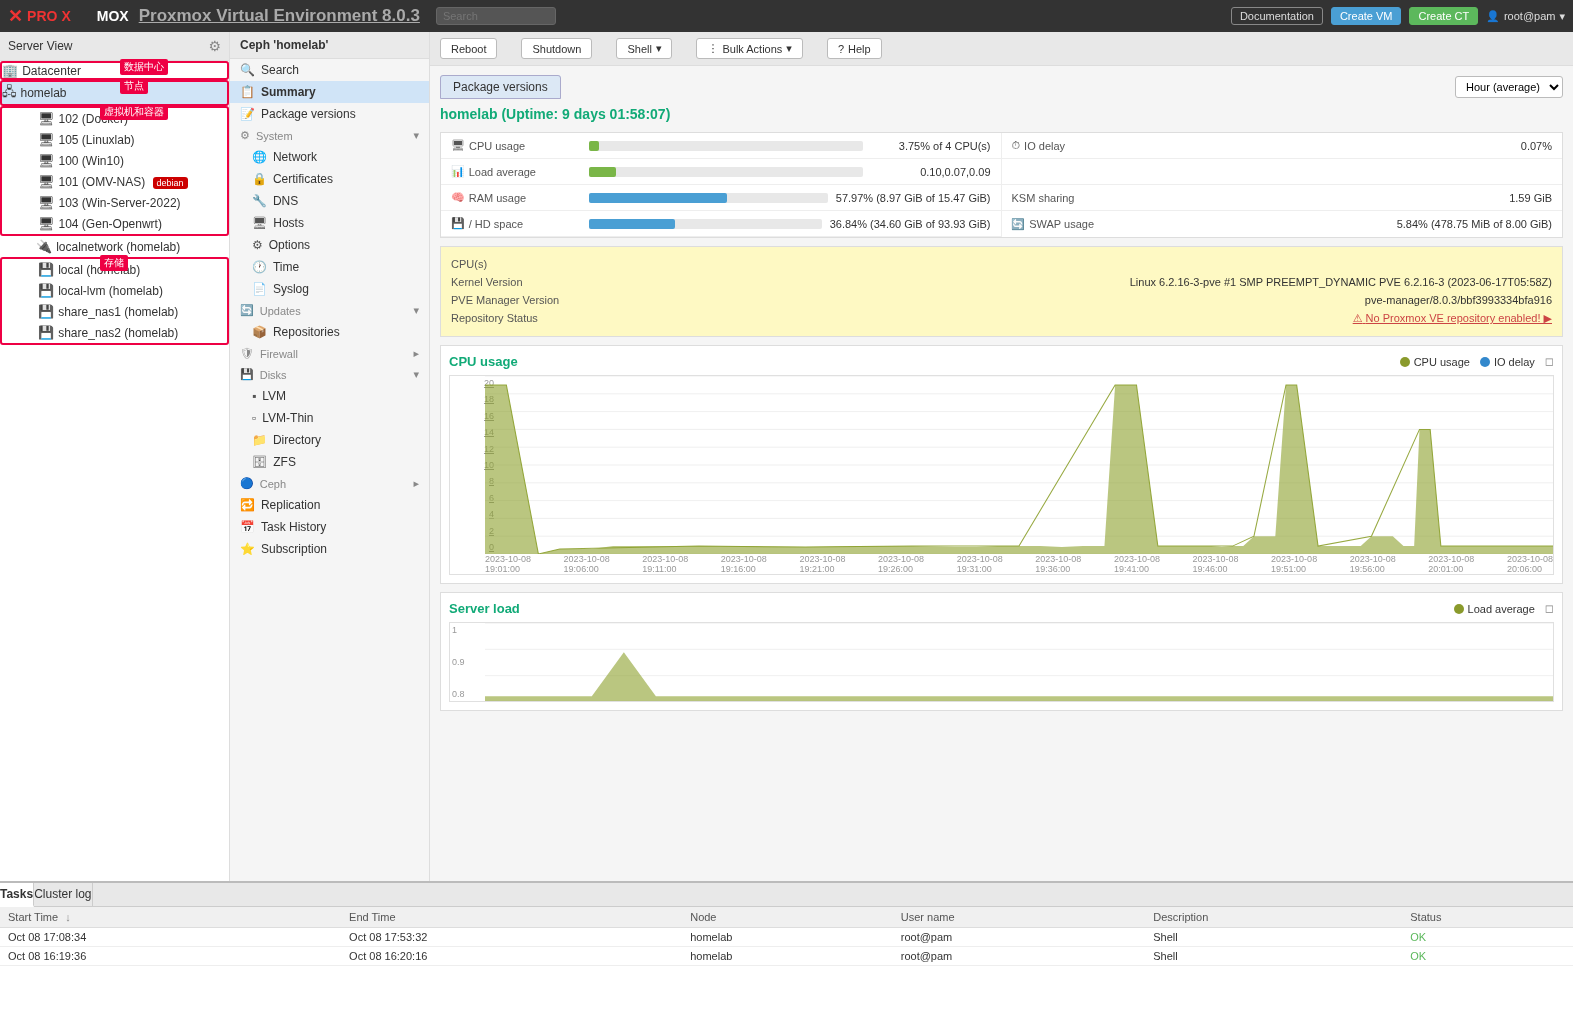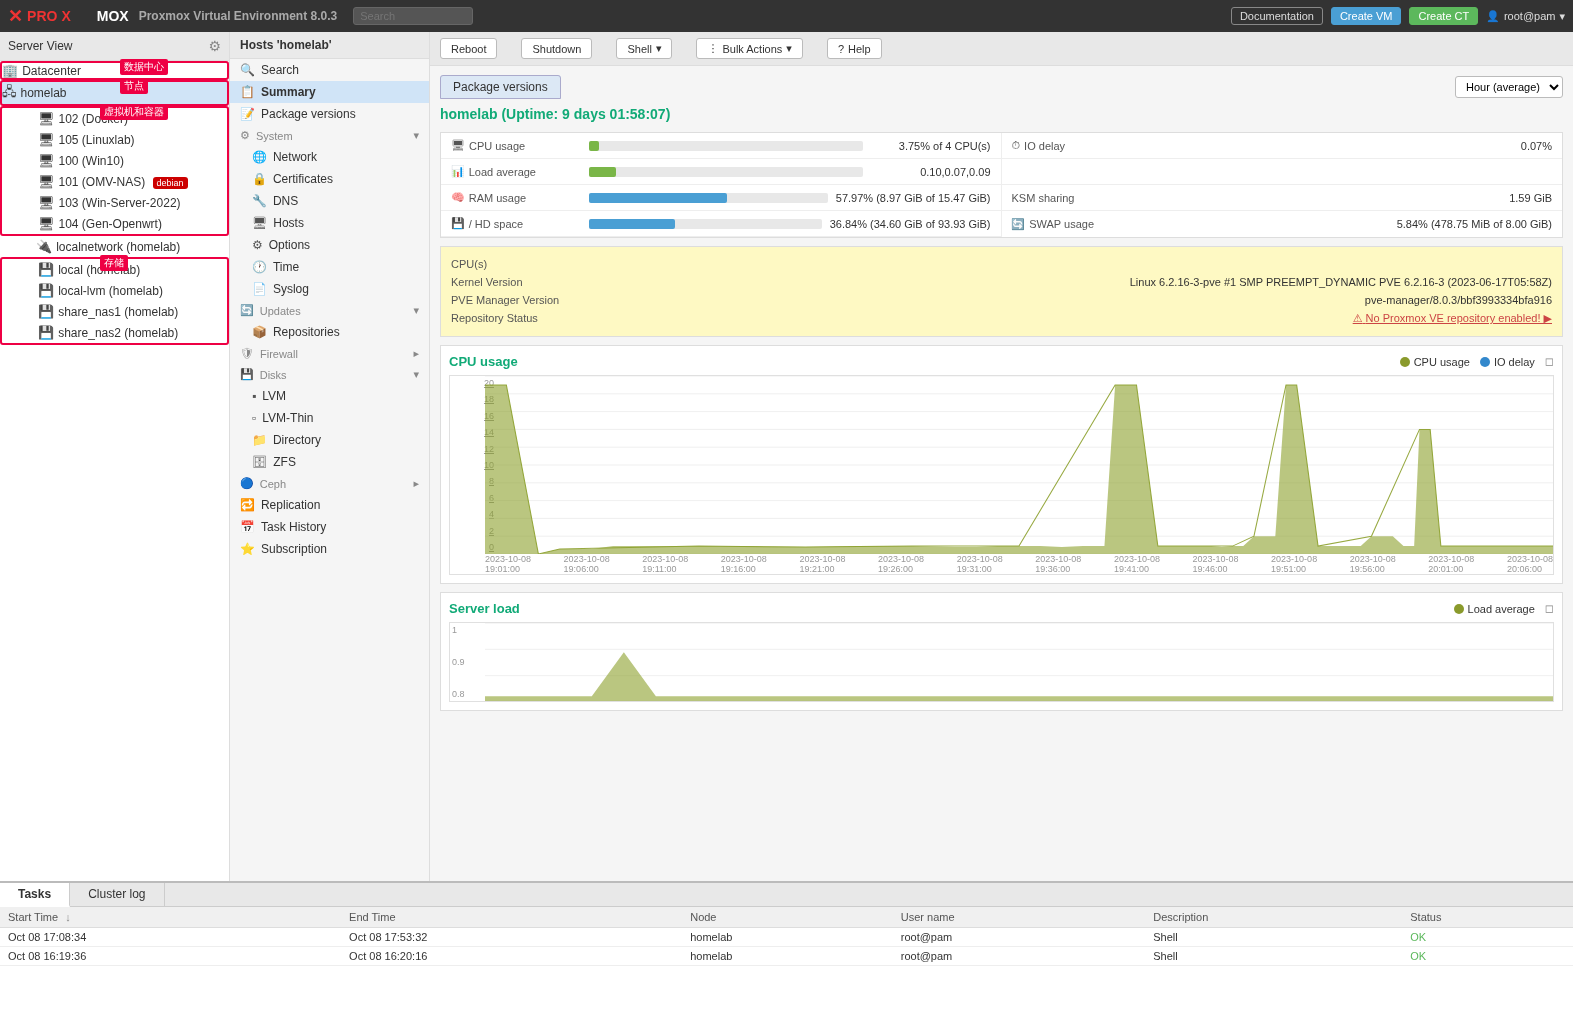--- a/index.html
+++ b/index.html
@@ -83,21 +83,21 @@
     .chart-y-axis { position: absolute; left: 16px; top: 0; bottom: 20px; width: 30px; display: flex; flex-direction: column; justify-content: space-between; padding: 2px 2px 2px 0; font-size: 9px; color: #999; text-align: right; text-decoration: underline; }
     .chart-plot { position: absolute; left: 35px; right: 0; top: 0; bottom: 20px; }
     .chart-x-labels { position: absolute; left: 35px; right: 0; bottom: 0; height: 20px; display: flex; justify-content: space-between; align-items: center; font-size: 9px; color: #999; overflow: hidden; }
 
     
     .chart-container-small { position: relative; height: 80px; border: 1px solid #e0e0e0; }
 
     
     .bottom-section { height: 140px; border-top: 2px solid #bbb; background: #fff; display: flex; flex-direction: column; }
     .tab-bar { display: flex; background: #e8e8e8; border-bottom: 1px solid #ccc; }
-    .tab-item { padding: 4px 18px; font-size: 12px; cursor: pointer; border-right: 1px solid #ccc; }
+    .tab-item { padding: 4px 0; font-size: 12px; cursor: pointer; border-right: 1px solid #ccc; }
     .tab-item.active { background: #fff; font-weight: bold; border-bottom: 2px solid #fff; margin-bottom: -1px; }
     .tasks-table { flex: 1; overflow-y: auto; }
     .tasks-table table { width: 100%; border-collapse: collapse; font-size: 11px; }
     .tasks-table th { background: #f0f0f0; padding: 4px 8px; text-align: left; border-bottom: 1px solid #ddd; font-weight: normal; color: #555; cursor: pointer; }
     .tasks-table th .sort-arrow { color: #888; margin-left: 4px; }
     .tasks-table td { padding: 3px 8px; border-bottom: 1px solid #eee; }
     .status-ok { color: #5cb85c; }
 
     
     .select-dropdown { padding: 3px 6px; border: 1px solid #bbb; background: #fff; font-size: 11px; border-radius: 3px; cursor: pointer; }
@@ -107,21 +107,21 @@
   </style>
 </head>
 <body>
 
 <div class="topbar">
   <div class="topbar-logo">
     <span style="color:#e33;font-size:18px;font-weight:bold;">✕</span>
     <span style="color:#e33;font-weight:bold;font-size:14px;">PRO</span>
       <span style="color:#e33;font-weight:bold;font-size:14px;">X</span>
       <span style="color:#fff;font-weight:bold;font-size:14px;padding-left:22px;">MOX</span>
-    <span style="color:#aaa;margin-left:6px;font-size:12px;">Proxmox Virtual Environment 8.0.3</span>
+    <span style="color:#aaa;margin-left:6px;font-size:17px;text-decoration:underline;">Proxmox Virtual Environment 8.0.3</span>
   </div>
   <input class="topbar-search" type="text" placeholder="Search" style="">
   <div class="topbar-spacer"></div>
   <button class="topbar-btn">Documentation</button>
   <button class="topbar-btn blue">Create VM</button>
   <button class="topbar-btn green">Create CT</button>
   <div class="topbar-user">
     <span>👤</span>
     <span>root@pam</span>
     <span>▾</span>
@@ -204,21 +204,21 @@
         </div>
         <div class="tree-item tree-indent-2">
           <span class="tree-icon">💾</span>
           <span class="tree-label">share_nas2 (homelab)</span>
         </div>
       </div>
     </div>
   </div>
 
   <div class="node-panel">
-    <div class="node-panel-header">Hosts 'homelab'</div>
+    <div class="node-panel-header">Ceph 'homelab'</div>
 
     <div class="nav-item">
       <span class="nav-icon">🔍</span>
       <span>Search</span>
     </div>
     <div class="nav-item active">
       <span class="nav-icon">📋</span>
       <span>Summary</span>
     </div>
     <div class="nav-item">

